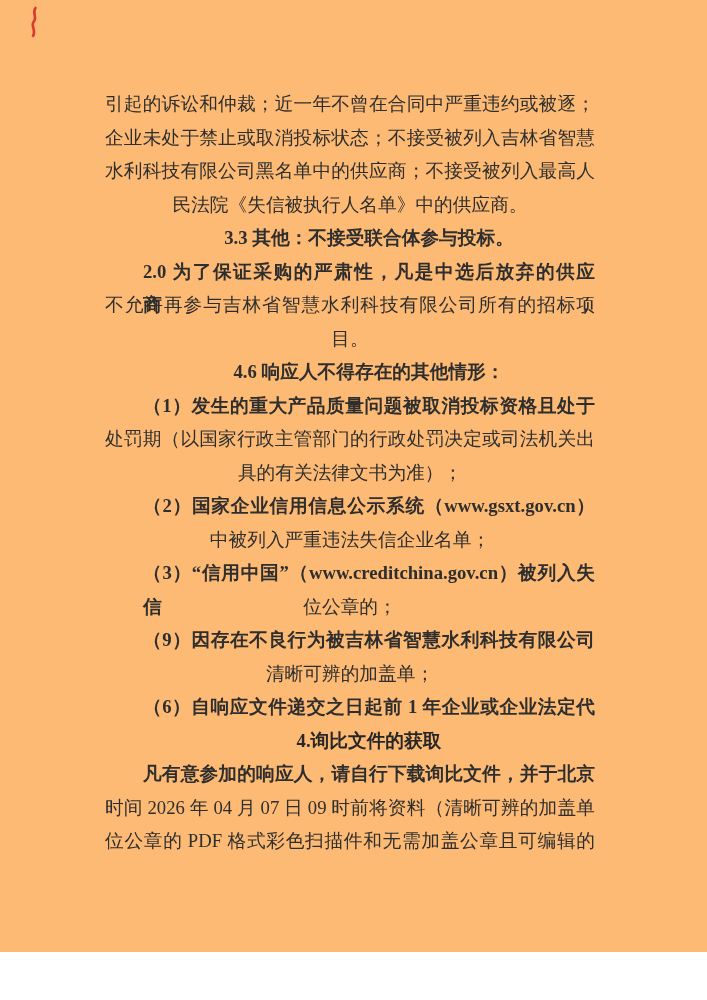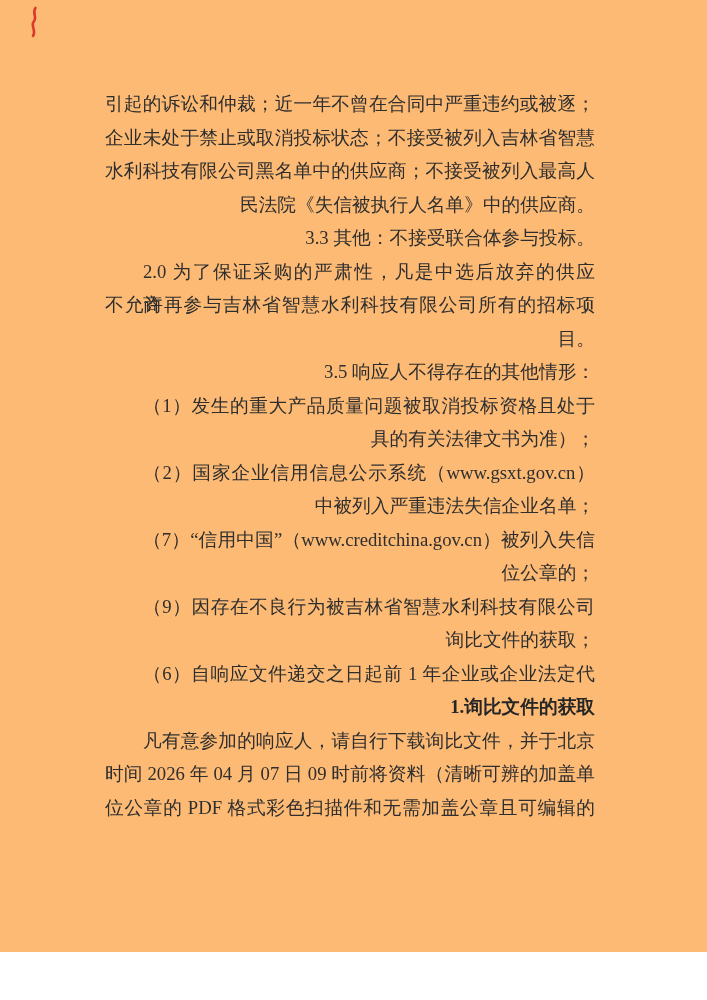--- a/index.html
+++ b/index.html
@@ -27,30 +27,31 @@
     position: absolute;
     left: 105px;
     top: 87px;
     width: 490px;
     color: #2e2e2e;
     font-size: 18.7px;
     line-height: 33.5px;
   }
   .line {
     height: 33.5px;
-    text-align: right;
+    text-align: center;
     white-space: normal;
     overflow: visible;
   }
   .line.full {
     text-align: justify;
     text-align-last: justify;
   }
   .line.indent {
     padding-left: 38px;
+    font-weight: bold;
   }
   .line.bold {
     font-weight: bold;
     color: #262626;
   }
   .footer {
     position: absolute;
     left: 0;
     right: 0;
     top: 948px;
@@ -71,31 +72,32 @@
 
   <div class="textcol">
       <div class="line full">引起的诉讼和仲裁；近一年不曾在合同中严重违约或被逐；</div>
       <div class="line full">企业未处于禁止或取消投标状态；不接受被列入吉林省智慧</div>
       <div class="line full">水利科技有限公司黑名单中的供应商；不接受被列入最高人</div>
       <div class="line">民法院《失信被执行人名单》中的供应商。</div>
       <div class="line indent">3.3 其他：不接受联合体参与投标。</div>
       <div class="line indent full">2.0 为了保证采购的严肃性，凡是中选后放弃的供应商，</div>
       <div class="line full">不允许再参与吉林省智慧水利科技有限公司所有的招标项</div>
       <div class="line">目。</div>
-      <div class="line indent">3.5 响应人不得存在的其他情形：</div>
+      <div class="line indent">4.6 响应人不得存在的其他情形：</div>
       <div class="line indent full">（1）发生的重大产品质量问题被取消投标资格且处于</div>
+      <div class="line full">处罚期（以国家行政主管部门的行政处罚决定或司法机关出</div>
       <div class="line">具的有关法律文书为准）；</div>
       <div class="line indent full">（2）国家企业信用信息公示系统（www.gsxt.gov.cn）</div>
       <div class="line">中被列入严重违法失信企业名单；</div>
-      <div class="line indent full">（7）“信用中国”（www.creditchina.gov.cn）被列入失信</div>
+      <div class="line indent full">（3）“信用中国”（www.creditchina.gov.cn）被列入失信</div>
       <div class="line">位公章的；</div>
       <div class="line indent full">（9）因存在不良行为被吉林省智慧水利科技有限公司</div>
-      <div class="line">询比文件的获取；</div>
+      <div class="line">清晰可辨的加盖单；</div>
       <div class="line indent full">（6）自响应文件递交之日起前 1 年企业或企业法定代</div>
-      <div class="line indent bold">1.询比文件的获取</div>
+      <div class="line indent bold">4.询比文件的获取</div>
       <div class="line indent full">凡有意参加的响应人，请自行下载询比文件，并于北京</div>
       <div class="line full">时间 2026 年 04 月 07 日 09 时前将资料（清晰可辨的加盖单</div>
       <div class="line full">位公章的 PDF 格式彩色扫描件和无需加盖公章且可编辑的</div>
     </div>
 
   <div class="footer">- 2 -</div>
 
 </div>
 
 </body></html>

